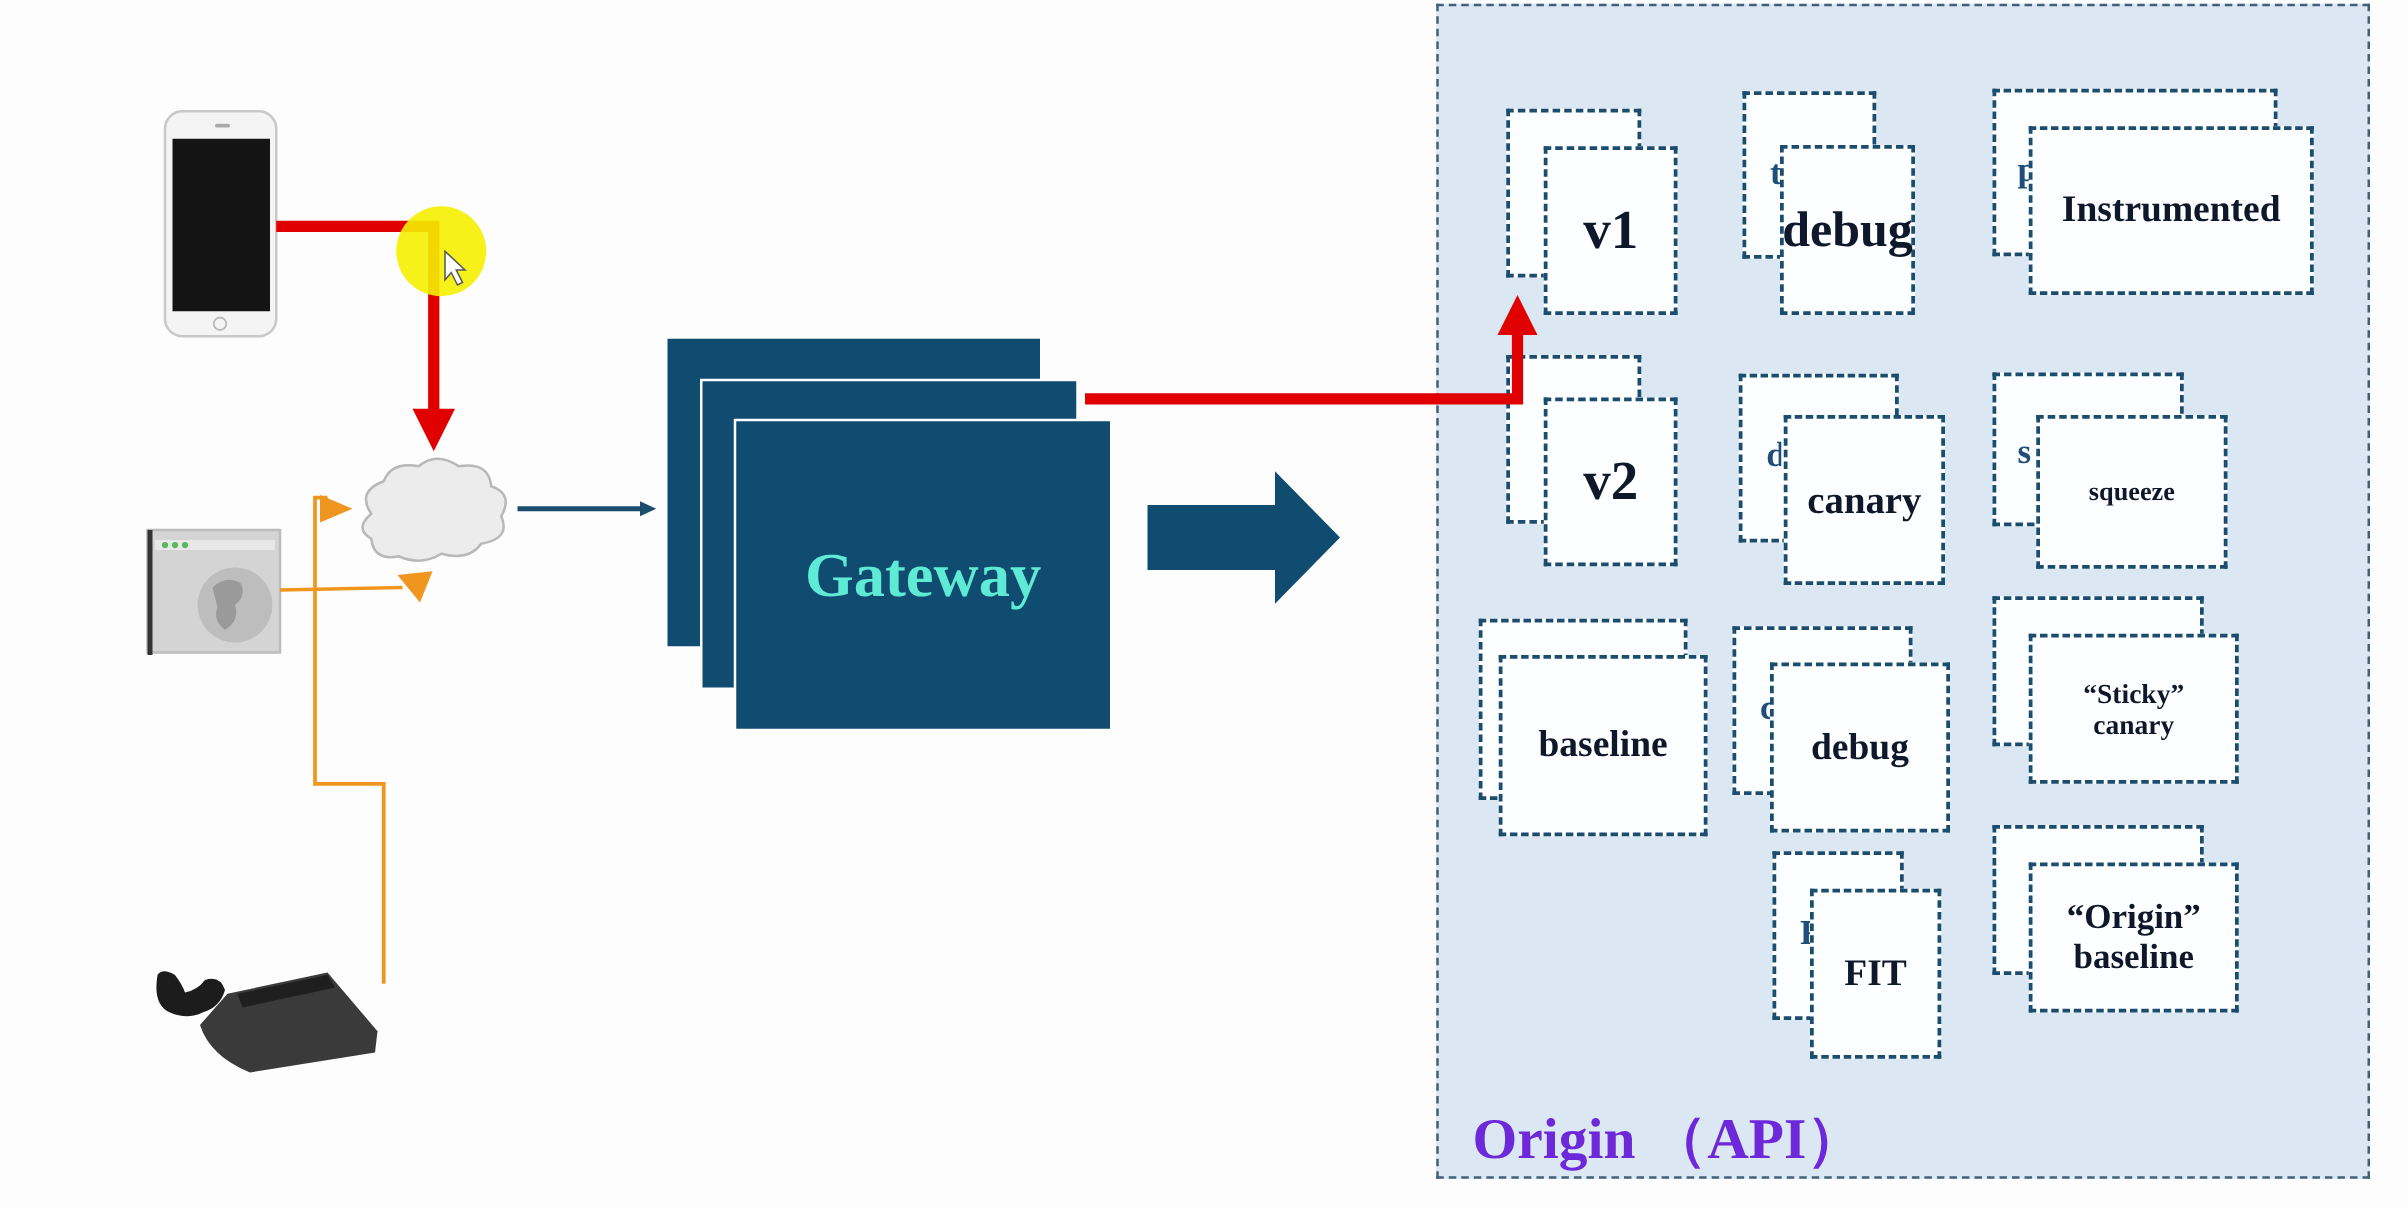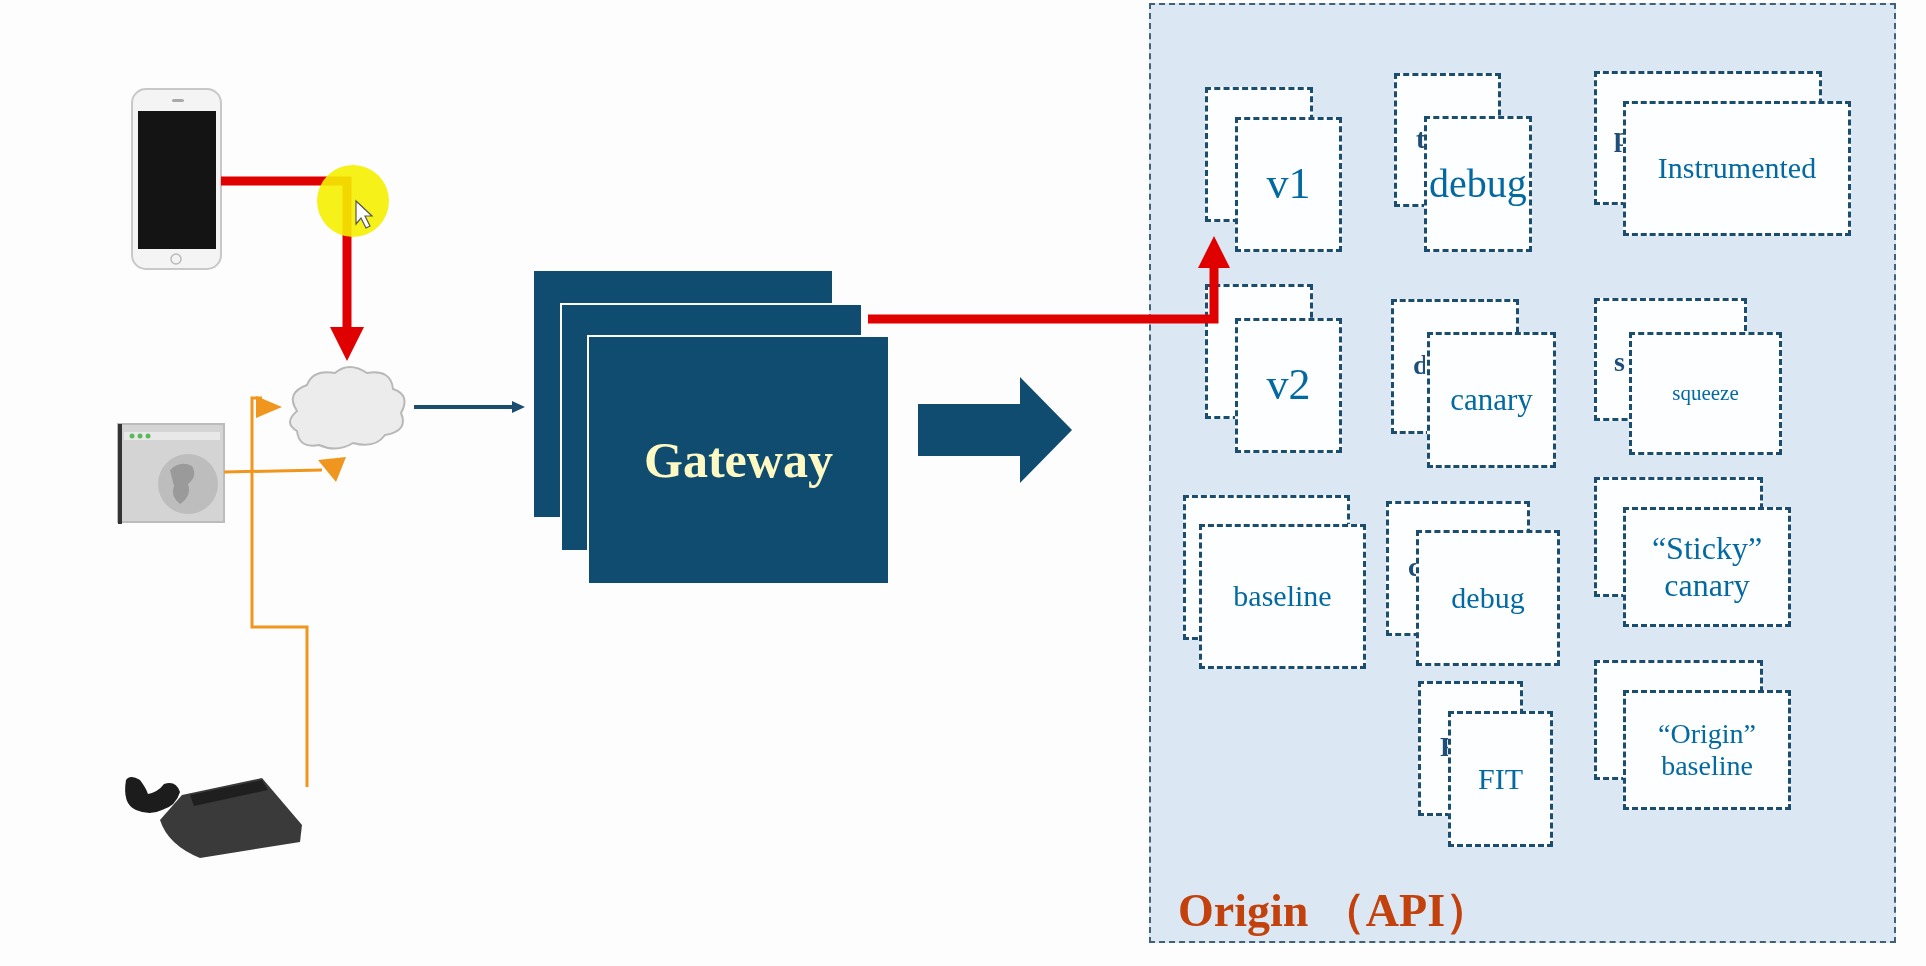--- a/index.html
+++ b/index.html
@@ -10,41 +10,41 @@
     }
     svg.overlay { position: absolute; left: 0; top: 0; width: 1926px; height: 966px; pointer-events: none; }
 
     
     .origin-panel {
       position: absolute; left: 1149px; top: 3px; width: 747px; height: 940px;
       background: #dbe8f3; border: 2px dashed #41617a; box-sizing: border-box;
     }
     .origin-label {
       position: absolute; left: 1178px; top: 880px;
-      font-weight: bold; font-size: 46px; color: #c2410c; white-space: pre;
+      font-weight: bold; font-size: 46px; color: #6d28d9; white-space: pre;
     }
 
     
     .svc { position: absolute; }
     .svc .back, .svc .front {
       position: absolute; background: #fdfeff; border: 3px dashed #1b4d6e; box-sizing: border-box;
     }
     .svc .front {
       display: flex; align-items: center; justify-content: center; text-align: center;
-      color: #0369a1; font-weight: normal; line-height: 1.15;
+      color: #0f172a; font-weight: bold; line-height: 1.15;
     }
     .svc .peek {
       position: absolute; color: #1f4e79; font-weight: bold; font-size: 28px;
       overflow: hidden; width: 12px;
     }
 
     
     .gw { position: absolute; background: #0f4c70; }
     .gw-front { display: flex; align-items: center; justify-content: center; }
-    .gw-label { color: #fef9c3; font-weight: bold; font-size: 50px; }
+    .gw-label { color: #5eead4; font-weight: bold; font-size: 50px; }
   </style>
 </head>
 <body>
 
 <div class="origin-panel"></div>
 <div class="origin-label">Origin （API）</div>
 
 <div class="svc" style="left:1205px;top:87px;">
   <div class="back" style="left:0;top:0;width:108px;height:135px;"></div>
   <div class="front" style="left:30px;top:30px;width:107px;height:135px;font-size:44px;">v1</div>
@@ -86,21 +86,21 @@
 </div>
 
 <div class="svc" style="left:1386px;top:501px;">
   <div class="back" style="left:0;top:0;width:144px;height:135px;"></div>
   <div class="peek" style="left:22px;top:50px;">c</div>
   <div class="front" style="left:30px;top:29px;width:144px;height:136px;font-size:30px;">debug</div>
 </div>
 
 <div class="svc" style="left:1594px;top:477px;">
   <div class="back" style="left:0;top:0;width:169px;height:120px;"></div>
-  <div class="front" style="left:29px;top:30px;width:168px;height:120px;font-size:32px;padding:0 12px;">“Sticky” canary</div>
+  <div class="front" style="left:29px;top:30px;width:168px;height:120px;font-size:22px;padding:0 12px;">“Sticky” canary</div>
 </div>
 
 <div class="svc" style="left:1418px;top:681px;">
   <div class="back" style="left:0;top:0;width:105px;height:135px;"></div>
   <div class="peek" style="left:22px;top:50px;">F</div>
   <div class="front" style="left:30px;top:30px;width:105px;height:136px;font-size:30px;">FIT</div>
 </div>
 
 <div class="svc" style="left:1594px;top:660px;">
   <div class="back" style="left:0;top:0;width:169px;height:120px;"></div>

